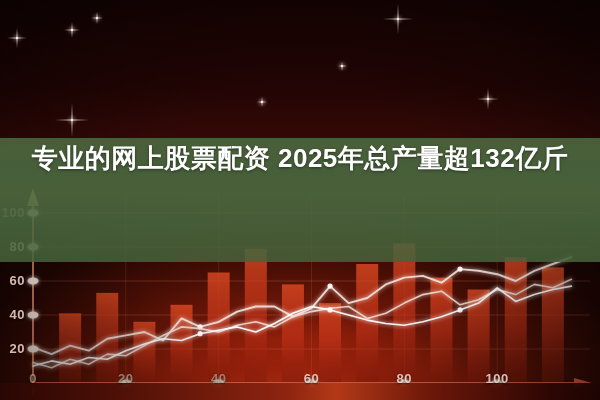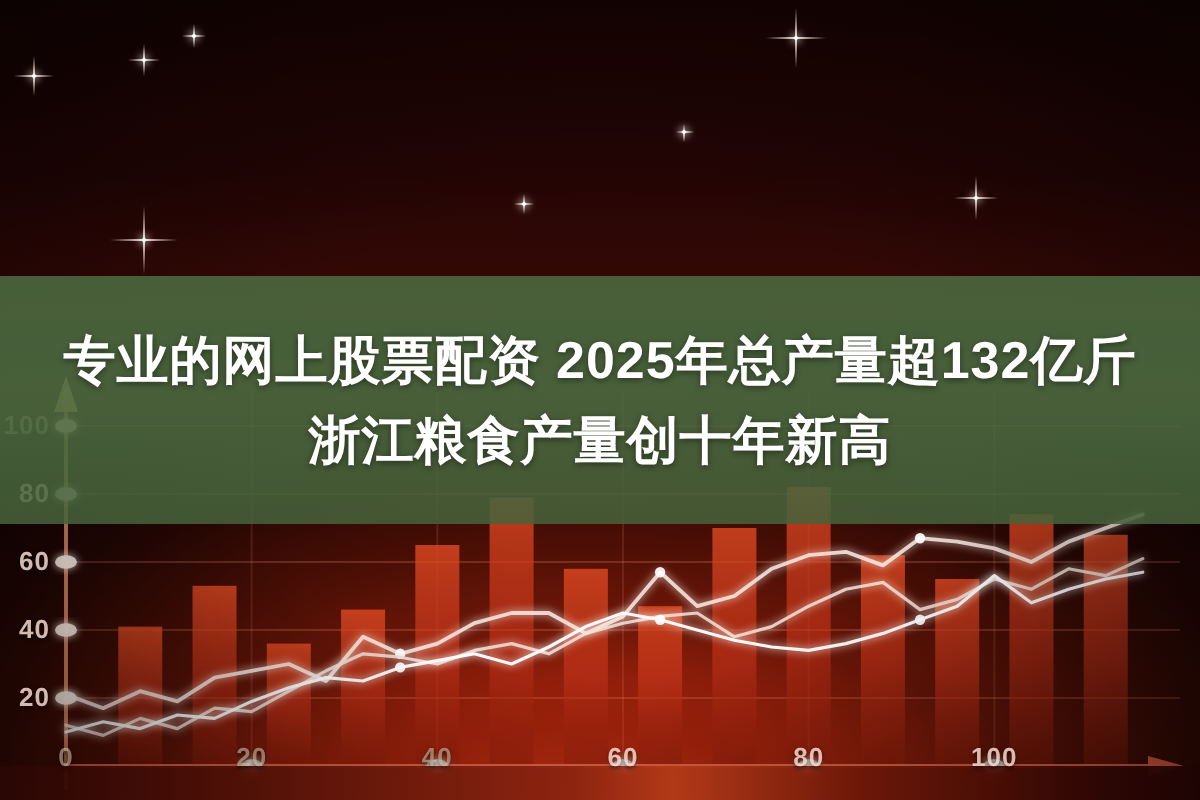--- a/index.html
+++ b/index.html
@@ -46,21 +46,21 @@
     transform:translate(-50%,-50%);box-shadow:0 0 4px 1px rgba(255,245,235,.9);}
 
   
   .chart{position:absolute;inset:0;}
   .chart svg{display:block;width:600px;height:400px;}
 
   
   .band{
     position:absolute;left:0;right:0;top:138px;height:124px;
     background:linear-gradient(180deg, rgba(74,104,62,.90) 0%, rgba(80,108,66,.88) 45%, rgba(70,98,58,.86) 100%);
-    display:flex;flex-direction:column;align-items:center;justify-content:center;
+    display:flex;flex-direction:column;align-items:center;
   }
   .band .ln{
     color:#fff;font-size:26px;font-weight:bold;letter-spacing:.5px;
     line-height:40px;white-space:nowrap;
     text-shadow:0 1px 3px rgba(0,0,0,.45);
   }
 
   
   .tick{
     position:absolute;color:rgba(255,226,214,.82);font-size:13px;font-weight:bold;
@@ -211,16 +211,15 @@
       <div class="tick x dim" style="left: 13px; top: 371px;">0</div>
       <div class="tick x dim" style="left: 105.833px; top: 371px;">20</div>
       <div class="tick x dim" style="left: 198.667px; top: 371px;">40</div>
       <div class="tick x" style="left: 291.5px; top: 371px;">60</div>
       <div class="tick x" style="left: 384.333px; top: 371px;">80</div>
       <div class="tick x" style="left: 477.167px; top: 371px;">100</div>
     </div>
 
   <div class="band">
     <div class="ln">专业的网上股票配资 2025年总产量超132亿斤</div>
-    <div class="ln">浙江粮食产量创十年新高</div>
   </div>
 
 </div>
 
 </body></html>

